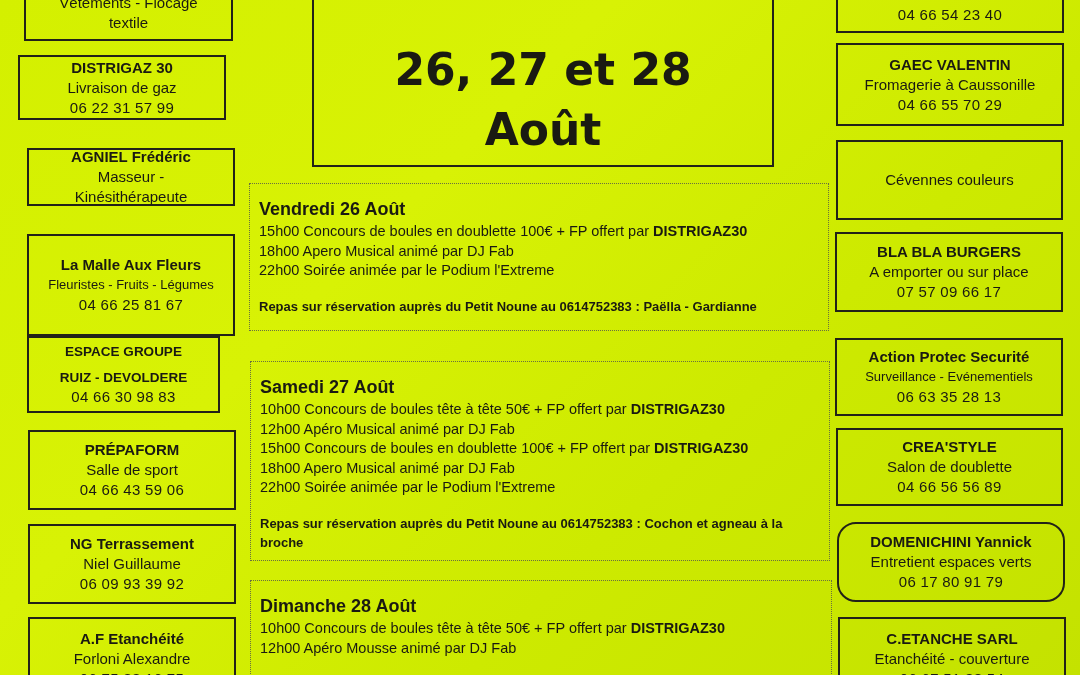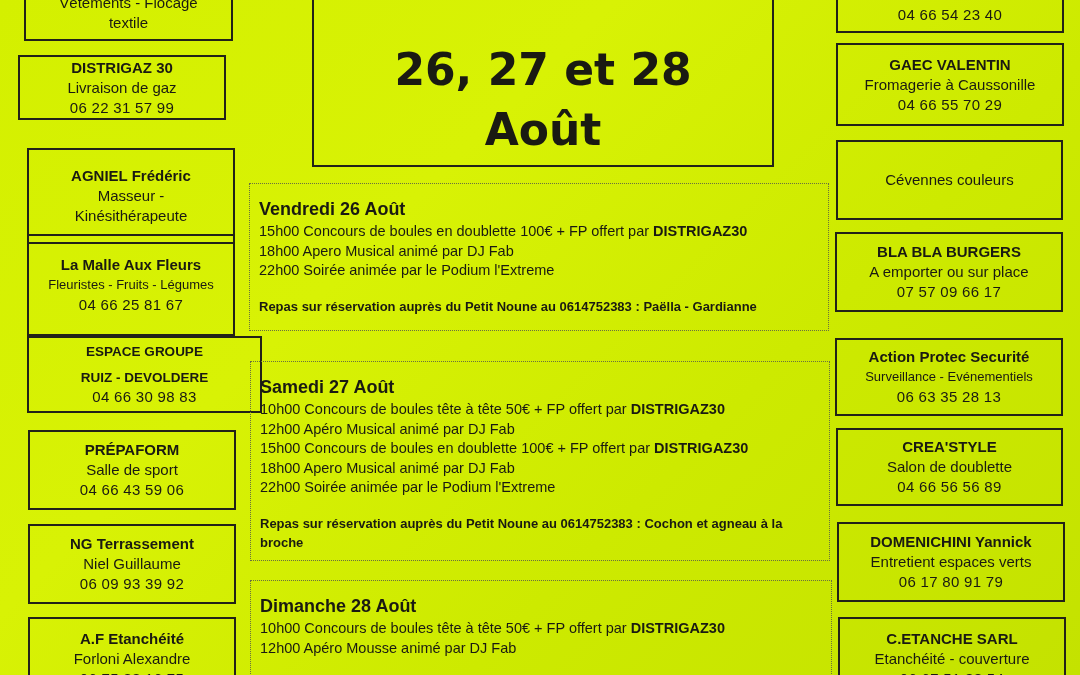--- a/index.html
+++ b/index.html
@@ -77,33 +77,33 @@
     <div class="desc">Vêtements - Flocage</div>
     <div class="desc">textile</div>
   </div>
 
   <div class="sponsor" style="left:18px; top:55px; width:208px; height:65px;">
     <div class="name">DISTRIGAZ 30</div>
     <div class="desc">Livraison de gaz</div>
     <div class="phone">06 22 31 57 99</div>
   </div>
 
-  <div class="sponsor" style="left:27px; top:148px; width:208px; height:96px;">
+  <div class="sponsor" style="left:27px; top:148px; width:208px; height:58px;">
     <div class="name">AGNIEL Frédéric</div>
     <div class="desc">Masseur -</div>
     <div class="desc">Kinésithérapeute</div>
   </div>
 
   <div class="sponsor" style="left:27px; top:234px; width:208px; height:102px;">
     <div class="name">La Malle Aux Fleurs</div>
     <div class="desc small">Fleuristes - Fruits - Légumes</div>
     <div class="phone">04 66 25 81 67</div>
   </div>
 
-  <div class="sponsor" style="left:27px; top:336px; width:235px; height:77px;">
+  <div class="sponsor" style="left:27px; top:336px; width:193px; height:77px;">
     <div class="name" style="font-size:13.5px; line-height:18px;">ESPACE GROUPE</div>
     <div class="name" style="font-size:13.5px; line-height:18px;margin-top:8px;">RUIZ - DEVOLDERE</div>
     <div class="phone">04 66 30 98 83</div>
   </div>
 
   <div class="sponsor" style="left:28px; top:430px; width:208px; height:80px;">
     <div class="name">PRÉPAFORM</div>
     <div class="desc">Salle de sport</div>
     <div class="phone">04 66 43 59 06</div>
   </div>
@@ -177,21 +177,21 @@
     <div class="desc small">Surveillance - Evénementiels</div>
     <div class="phone">06 63 35 28 13</div>
   </div>
 
   <div class="sponsor" style="left:836px; top:428px; width:227px; height:78px;">
     <div class="name">CREA'STYLE</div>
     <div class="desc">Salon de doublette</div>
     <div class="phone">04 66 56 56 89</div>
   </div>
 
-  <div class="sponsor" style="left:837px; top:522px; width:228px; height:80px;">
+  <div class="sponsor" style="left:837px; top:522px; width:228px; height:80px;border-radius:19px;">
     <div class="name">DOMENICHINI Yannick</div>
     <div class="desc">Entretient espaces verts</div>
     <div class="phone">06 17 80 91 79</div>
   </div>
 
   <div class="sponsor" style="left:838px; top:617px; width:228px; height:80px; justify-content:flex-start; padding-top:10px;">
     <div class="name">C.ETANCHE SARL</div>
     <div class="desc">Etanchéité - couverture</div>
     <div class="phone">06 67 51 ?? 54</div>
   </div>

